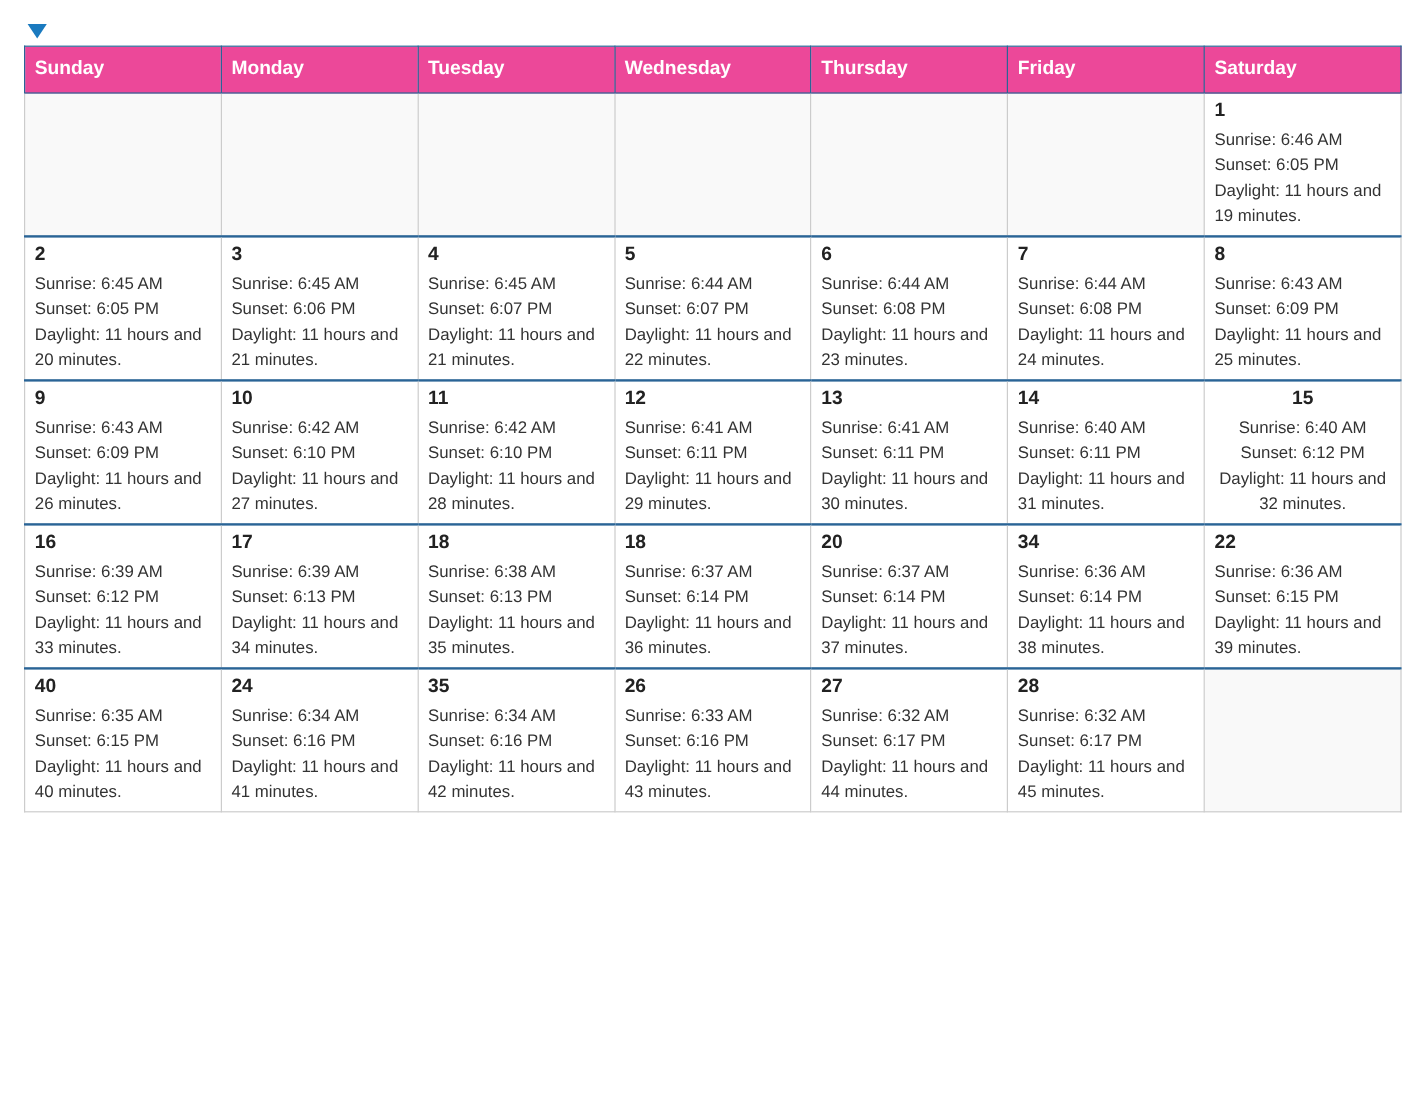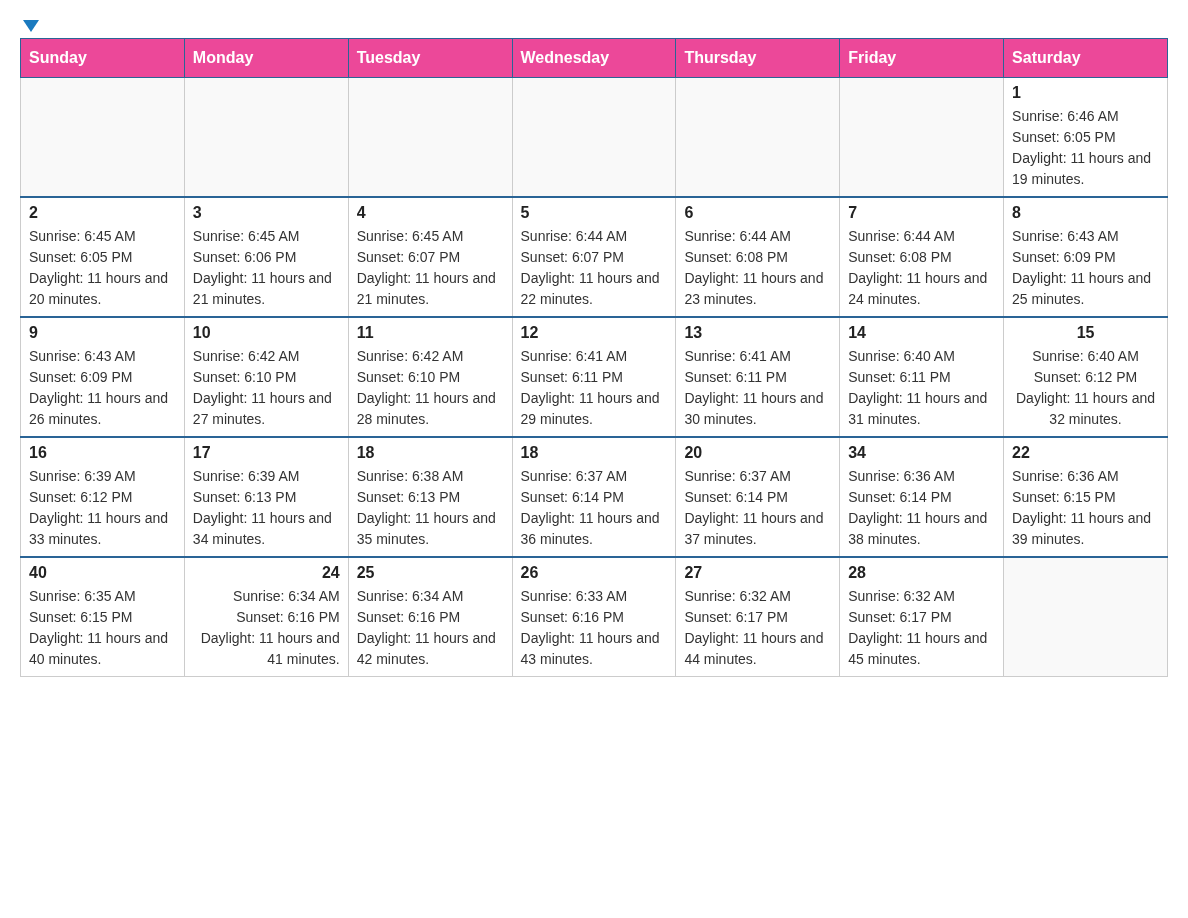--- a/index.html
+++ b/index.html
@@ -219,26 +219,26 @@
         <td style="min-height: 120px;">
           <div class="day-number">22</div>
           <div class="day-info">Sunrise: 6:36 AM<br>Sunset: 6:15 PM<br>Daylight: 11 hours and 39 minutes.</div>
         </td>
       </tr>
       <tr class="row-divider">
         <td style="min-height: 120px;">
           <div class="day-number">40</div>
           <div class="day-info">Sunrise: 6:35 AM<br>Sunset: 6:15 PM<br>Daylight: 11 hours and 40 minutes.</div>
         </td>
-        <td style="min-height: 120px; text-align: right;">
+        <td style="min-height: 120px;">
           <div class="day-number">24</div>
           <div class="day-info">Sunrise: 6:34 AM<br>Sunset: 6:16 PM<br>Daylight: 11 hours and 41 minutes.</div>
         </td>
         <td style="min-height: 120px;">
-          <div class="day-number">25</div>
+          <div class="day-number">35</div>
           <div class="day-info">Sunrise: 6:34 AM<br>Sunset: 6:16 PM<br>Daylight: 11 hours and 42 minutes.</div>
         </td>
         <td style="min-height: 120px;">
           <div class="day-number">26</div>
           <div class="day-info">Sunrise: 6:33 AM<br>Sunset: 6:16 PM<br>Daylight: 11 hours and 43 minutes.</div>
         </td>
         <td style="min-height: 120px;">
           <div class="day-number">27</div>
           <div class="day-info">Sunrise: 6:32 AM<br>Sunset: 6:17 PM<br>Daylight: 11 hours and 44 minutes.</div>
         </td>

